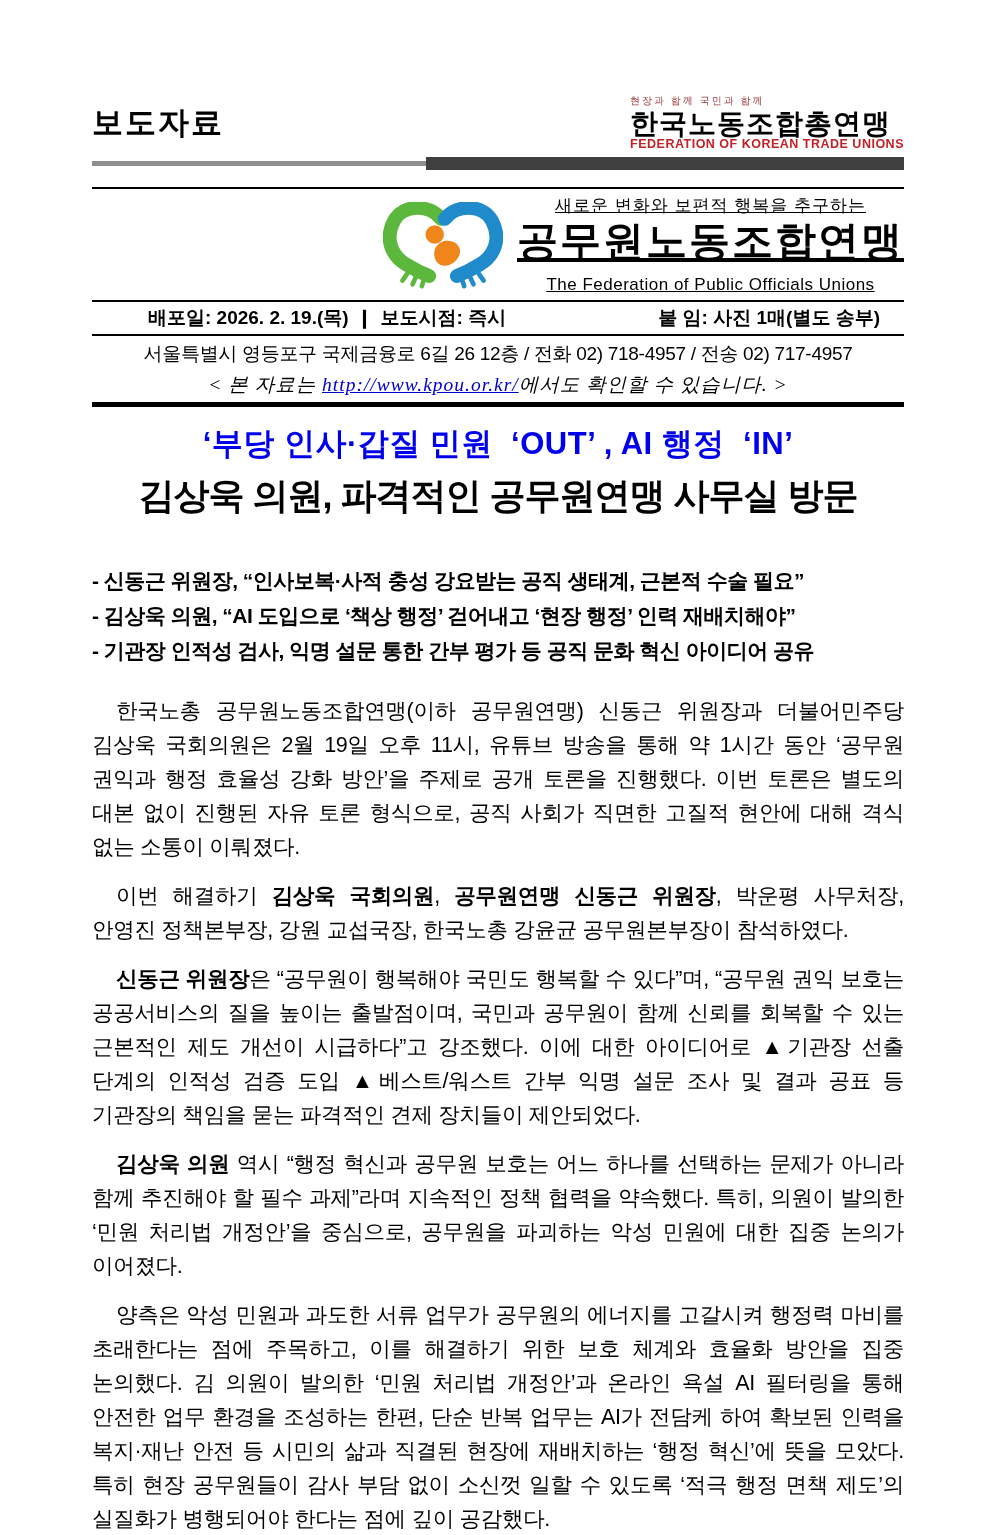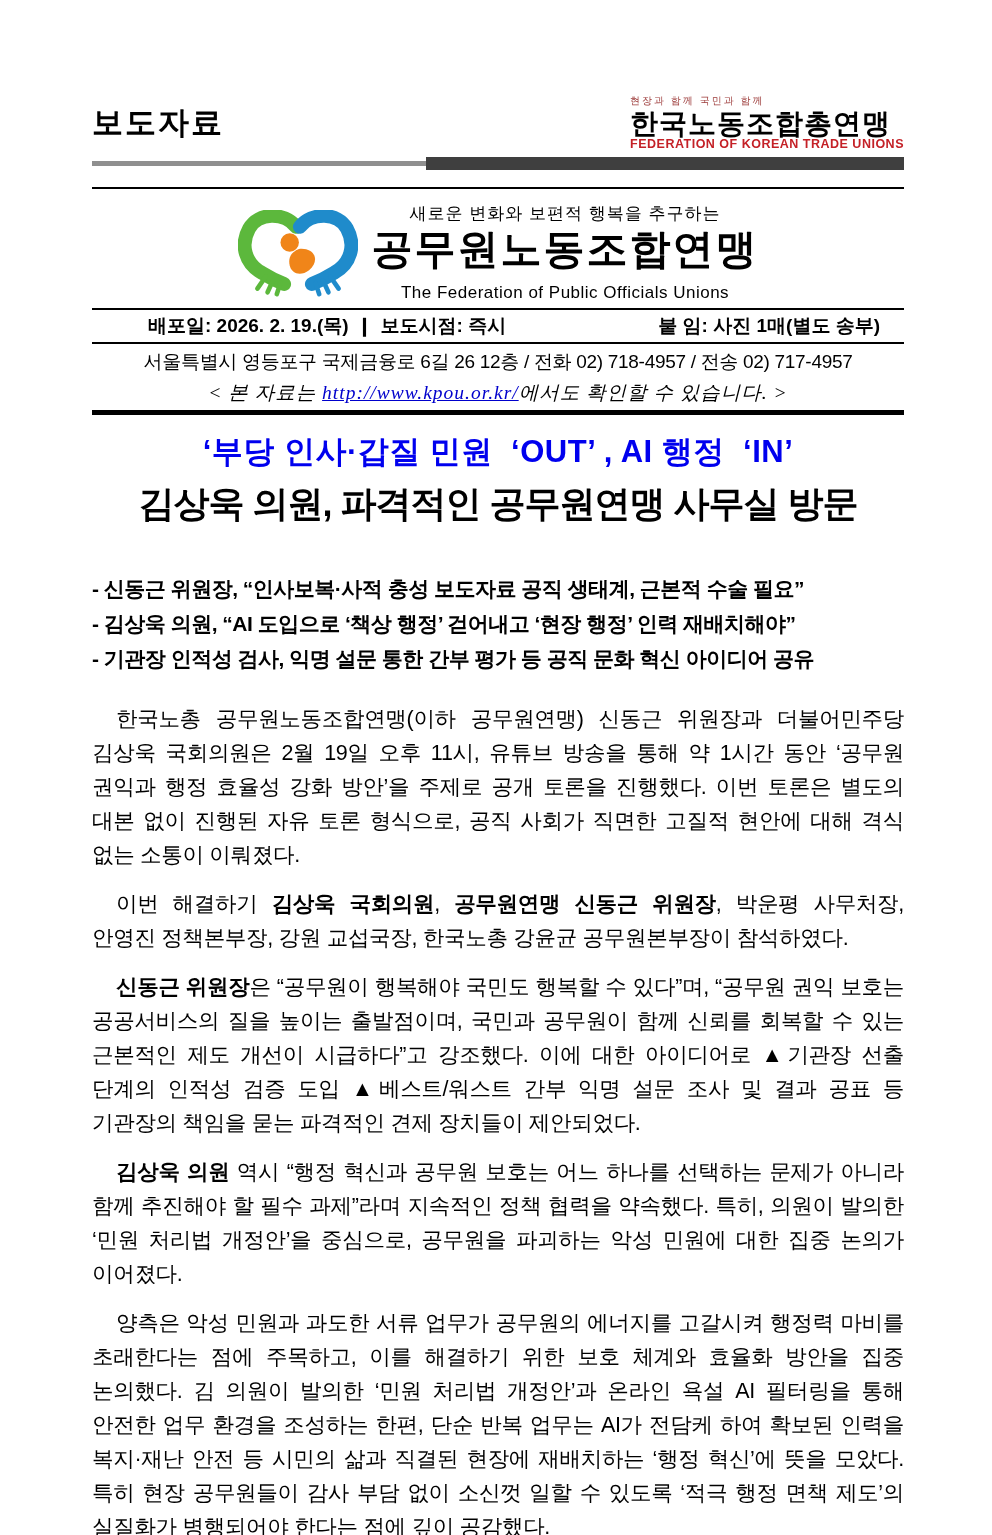--- a/index.html
+++ b/index.html
@@ -74,24 +74,25 @@
   }
   .top-black-rule{
     border:none;
     border-top:2.5px solid #000;
     margin-top:17px;
   }
 
   
   .org-banner{
     display:flex;
-    justify-content:center;
+    justify-content:flex-end;
     align-items:center;
     gap:14px;
-    padding:16px 0 6px 0;
+    padding:8px 0 6px 0;
+    text-decoration:underline;
   }
   .org-logo{width:120px;height:88px;flex:0 0 auto;}
   .org-text{text-align:center;line-height:1.1;}
   .org-tagline{font-size:17px;letter-spacing:1px;margin-bottom:3px;}
   .org-name{font-size:41px;font-weight:800;letter-spacing:2px;}
   .org-english{font-size:17px;font-weight:500;letter-spacing:.5px;margin-top:12px;}
 
   
   .info-bar{
     border-top:2.5px solid #000;
@@ -214,21 +215,21 @@
     <div class="contact-address">서울특별시 영등포구 국제금융로 6길 26 12층 / 전화 02) 718-4957 / 전송 02) 717-4957</div>
     <div class="contact-notice">
       <span>&lt; 본 자료는 </span><a href="#">http://www.kpou.or.kr/</a><span>에서도 확인할 수 있습니다. &gt;</span>
     </div>
   </div>
 
   <h1 class="headline-main">‘부당 인사·갑질 민원  ‘OUT’ , AI 행정  ‘IN’</h1>
   <h2 class="headline-sub">김상욱 의원, 파격적인 공무원연맹 사무실 방문</h2>
 
   <div class="summary">
-      <div>- 신동근 위원장, “인사보복·사적 충성 보도자료 공직 생태계, 근본적 수술 필요”</div>
+      <div>- 신동근 위원장, “인사보복·사적 충성 강요받는 공직 생태계, 근본적 수술 필요”</div>
       <div>- 김상욱 의원, “AI 도입으로 ‘책상 행정’ 걷어내고 ‘현장 행정’ 인력 재배치해야”</div>
       <div>- 기관장 인적성 검사, 익명 설문 통한 간부 평가 등 공직 문화 혁신 아이디어 공유</div>
     </div>
 
   <article class="article">
     <p><span>한국노총 공무원노동조합연맹(이하 공무원연맹) 신동근 위원장과 더불어민주당 김상욱 국회의원은 2월 19일 오후 11시, 유튜브 방송을 통해 약 1시간 동안 ‘공무원 권익과 행정 효율성 강화 방안’을 주제로 공개 토론을 진행했다. 이번 토론은 별도의 대본 없이 진행된 자유 토론 형식으로, 공직 사회가 직면한 고질적 현안에 대해 격식 없는 소통이 이뤄졌다.</span></p>
     <p><span>이번 해결하기 </span><b>김상욱 국회의원</b><span>, </span><b>공무원연맹 신동근 위원장</b><span>, 박운평 사무처장, 안영진 정책본부장, 강원 교섭국장, 한국노총 강윤균 공무원본부장이 참석하였다.</span></p>
     <p><b>신동근 위원장</b><span>은 “공무원이 행복해야 국민도 행복할 수 있다”며, “공무원 권익 보호는 공공서비스의 질을 높이는 출발점이며, 국민과 공무원이 함께 신뢰를 회복할 수 있는 근본적인 제도 개선이 시급하다”고 강조했다. 이에 대한 아이디어로 ▲기관장 선출 단계의 인적성 검증 도입 ▲베스트/워스트 간부 익명 설문 조사 및 결과 공표 등 기관장의 책임을 묻는 파격적인 견제 장치들이 제안되었다.</span></p>
     <p><b>김상욱 의원</b><span> 역시 “행정 혁신과 공무원 보호는 어느 하나를 선택하는 문제가 아니라 함께 추진해야 할 필수 과제”라며 지속적인 정책 협력을 약속했다. 특히, 의원이 발의한 ‘민원 처리법 개정안’을 중심으로, 공무원을 파괴하는 악성 민원에 대한 집중 논의가 이어졌다.</span></p>
     <p><span>양측은 악성 민원과 과도한 서류 업무가 공무원의 에너지를 고갈시켜 행정력 마비를 초래한다는 점에 주목하고, 이를 해결하기 위한 보호 체계와 효율화 방안을 집중 논의했다. 김 의원이 발의한 ‘민원 처리법 개정안’과 온라인 욕설 AI 필터링을 통해 안전한 업무 환경을 조성하는 한편, 단순 반복 업무는 AI가 전담케 하여 확보된 인력을 복지·재난 안전 등 시민의 삶과 직결된 현장에 재배치하는 ‘행정 혁신’에 뜻을 모았다. 특히 현장 공무원들이 감사 부담 없이 소신껏 일할 수 있도록 ‘적극 행정 면책 제도’의 실질화가 병행되어야 한다는 점에 깊이 공감했다.</span></p>

